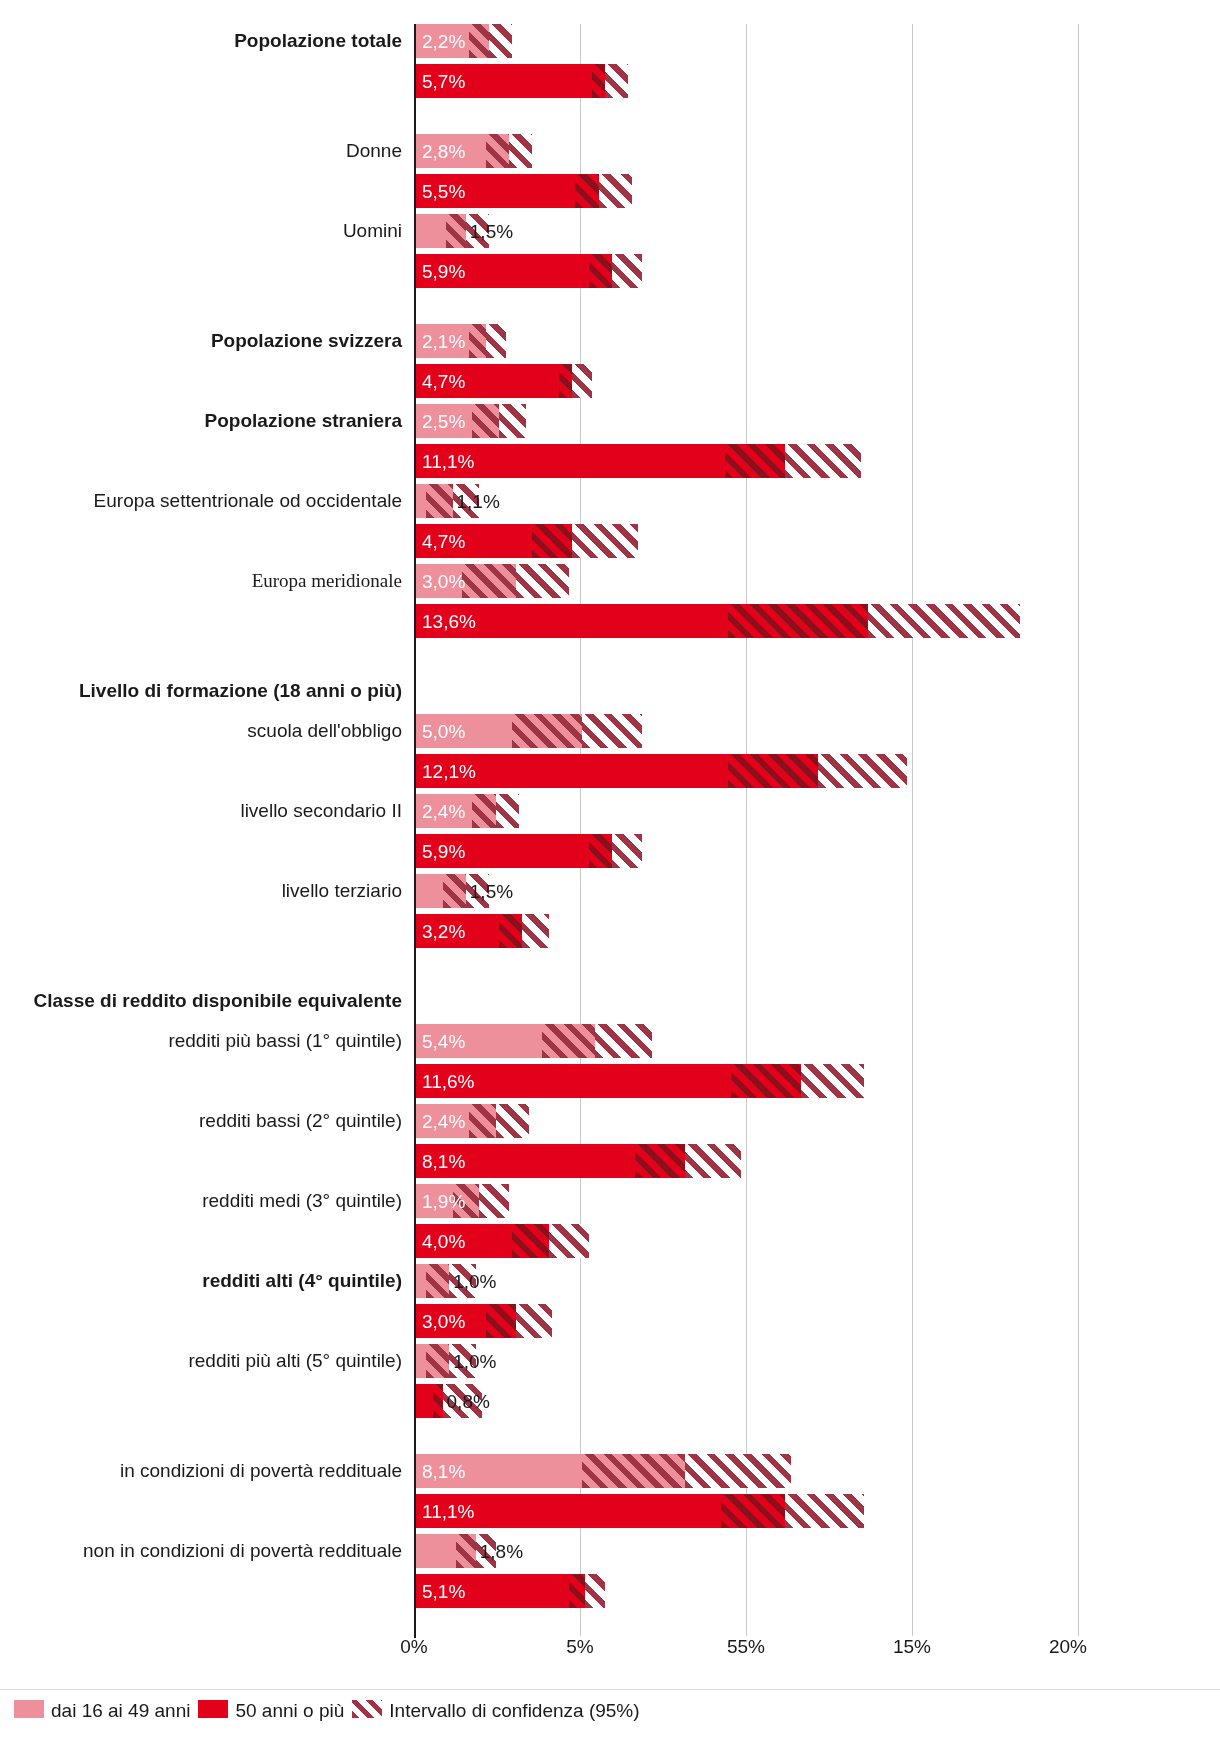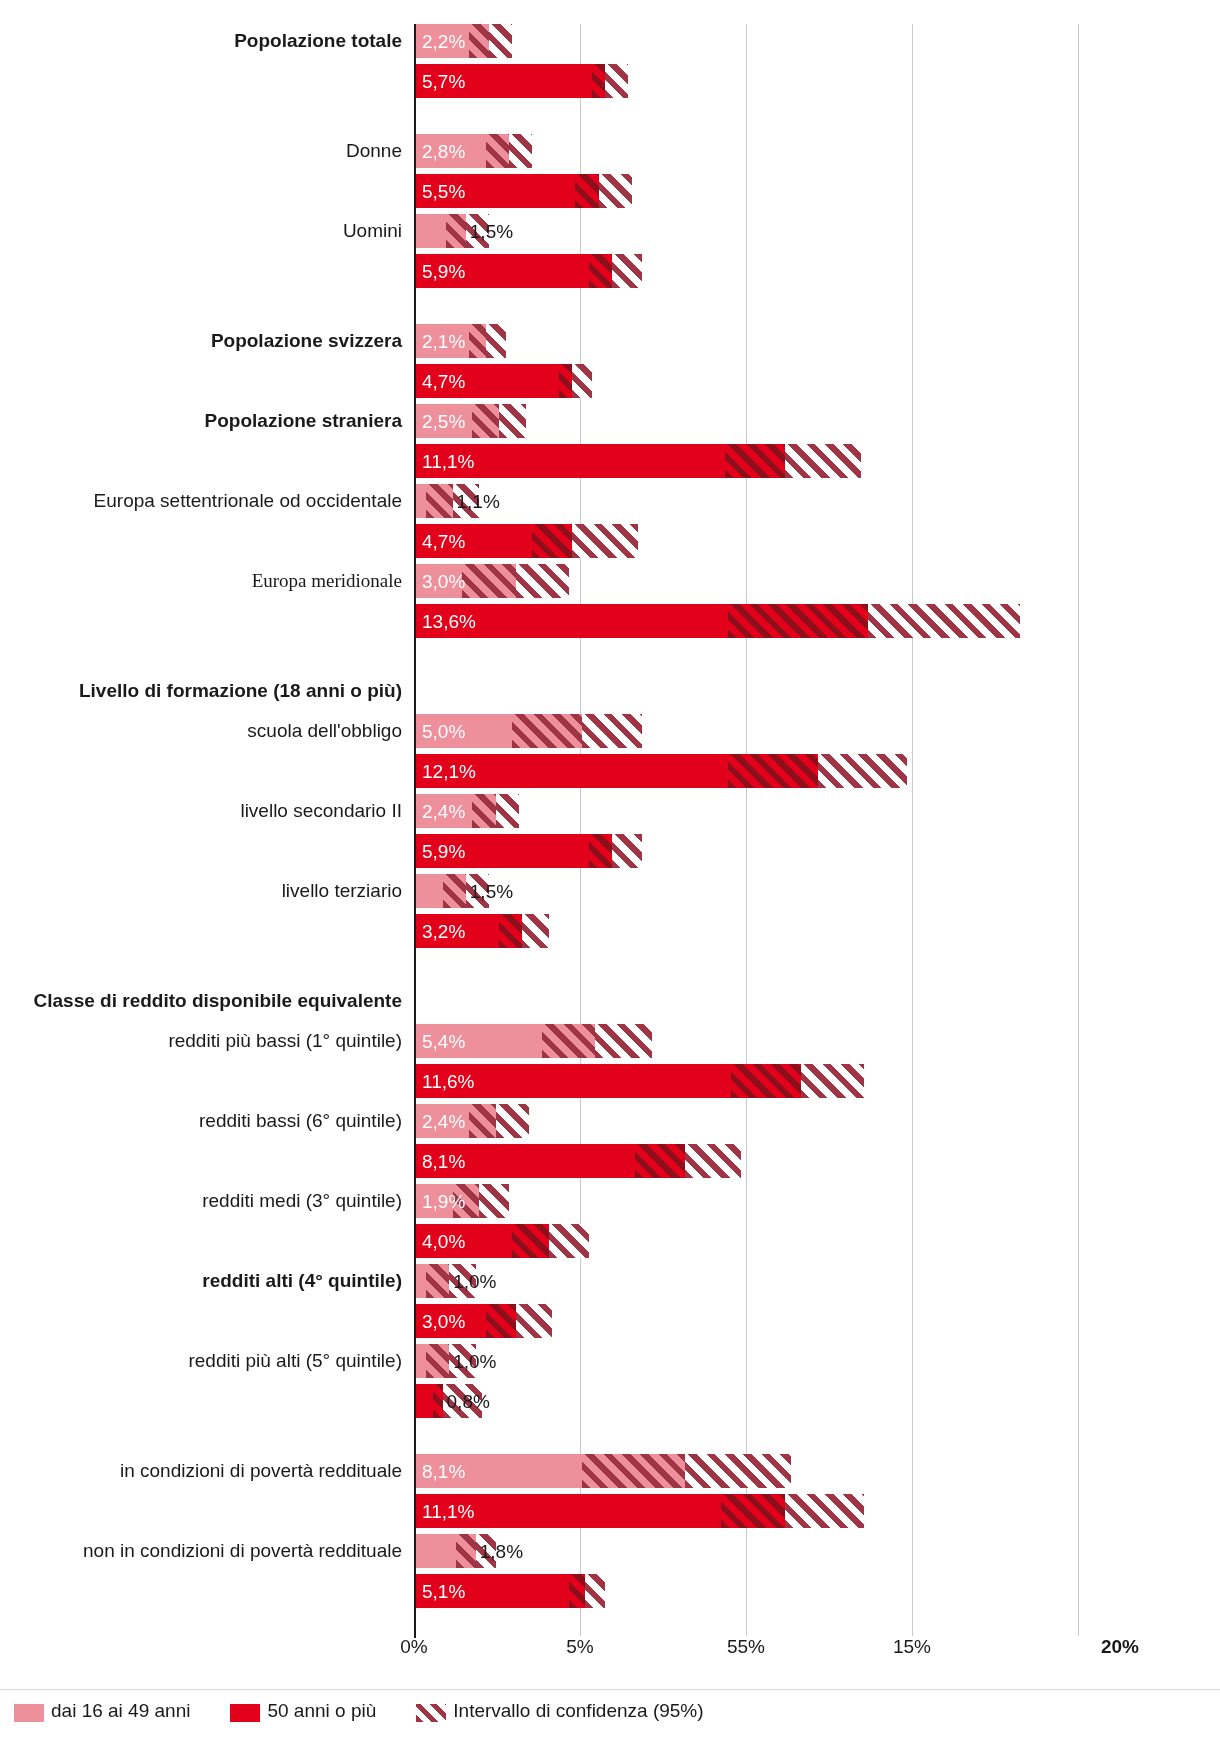--- a/index.html
+++ b/index.html
@@ -51,21 +51,21 @@
   .bar-value.outside{color:#1a1a1a;}
 
   
   .tick-label{position:absolute;top:1636px;font-size:19px;color:#1a1a1a;
               transform:translateX(-50%);white-space:nowrap;}
   .tick-mark{position:absolute;top:1627px;width:1px;height:9px;background:#c9c9c9;}
   .axis-base-tick{position:absolute;top:1627px;width:2px;height:11px;background:#1a1a1a;}
 
   
   .legend{position:absolute;left:14px;top:1700px;display:flex;align-items:center;gap:0;}
-  .legend-item{display:flex;align-items:flex-end;margin-right:40px;}
+  .legend-item{display:flex;align-items:flex-start;margin-right:8px;}
   .legend-swatch{width:30px;height:18px;margin-right:7px;}
   .legend-swatch.young{background:#ee8f9c;}
   .legend-swatch.old{background:#e2001a;}
   .legend-swatch.ci{background-image:repeating-linear-gradient(45deg,
       #9e3444 0px,#9e3444 5px,#ffffff 5px,#ffffff 11px);}
   .legend-text{font-size:19px;color:#1a1a1a;white-space:nowrap;}
   .bottom-rule{position:absolute;left:0;top:1689px;width:1220px;height:1px;background:#d8d8d8;}
 </style>
 </head>
 <body>
@@ -79,21 +79,21 @@
       <div class="row-label bold" style="top: 307px;">Popolazione svizzera</div>
       <div class="row-label bold" style="top: 387px;">Popolazione straniera</div>
       <div class="row-label" style="top: 467px;">Europa settentrionale od occidentale</div>
       <div class="row-label" style="top: 547px; font-family: Liberation Serif, serif;">Europa meridionale</div>
       <div class="row-label bold" style="top: 657px;">Livello di formazione (18 anni o più)</div>
       <div class="row-label" style="top: 697px;">scuola dell'obbligo</div>
       <div class="row-label" style="top: 777px;">livello secondario II</div>
       <div class="row-label" style="top: 857px;">livello terziario</div>
       <div class="row-label bold" style="top: 967px;">Classe di reddito disponibile equivalente</div>
       <div class="row-label" style="top: 1007px;">redditi più bassi (1° quintile)</div>
-      <div class="row-label" style="top: 1087px;">redditi bassi (6° quintile)</div>
+      <div class="row-label" style="top: 1087px;">redditi bassi (2° quintile)</div>
       <div class="row-label" style="top: 1167px;">redditi medi (3° quintile)</div>
       <div class="row-label" style="top: 1247px; font-weight: bold;">redditi alti (4° quintile)</div>
       <div class="row-label" style="top: 1327px;">redditi più alti (5° quintile)</div>
       <div class="row-label" style="top: 1437px;">in condizioni di povertà reddituale</div>
       <div class="row-label" style="top: 1517px;">non in condizioni di povertà reddituale</div>
     </div>
 
   <div class="plot" id="plot-area">
     <div class="axis-line"></div>
     <div id="grid-layer">
@@ -313,21 +313,21 @@
   <div id="ticks-layer">
       <div class="axis-base-tick" style="left: 414px;"></div>
       <div class="tick-label" style="left: 414px;">0%</div>
       <div class="tick-mark" style="left: 580px;"></div>
       <div class="tick-label" style="left: 580px;">5%</div>
       <div class="tick-mark" style="left: 746px;"></div>
       <div class="tick-label" style="left: 746px;">55%</div>
       <div class="tick-mark" style="left: 912px;"></div>
       <div class="tick-label" style="left: 912px;">15%</div>
       <div class="tick-mark" style="left: 1078px;"></div>
-      <div class="tick-label" style="left: 1120px; font-weight: bold;">20%</div>
+      <div class="tick-label" style="left: 1068px;">20%</div>
     </div>
 
   <div class="bottom-rule"></div>
   <div class="legend" id="legend-layer">
       <div class="legend-item">
         <span class="legend-swatch young"></span>
         <span class="legend-text">dai 16 ai 49 anni</span>
       </div>
       <div class="legend-item">
         <span class="legend-swatch old"></span>

